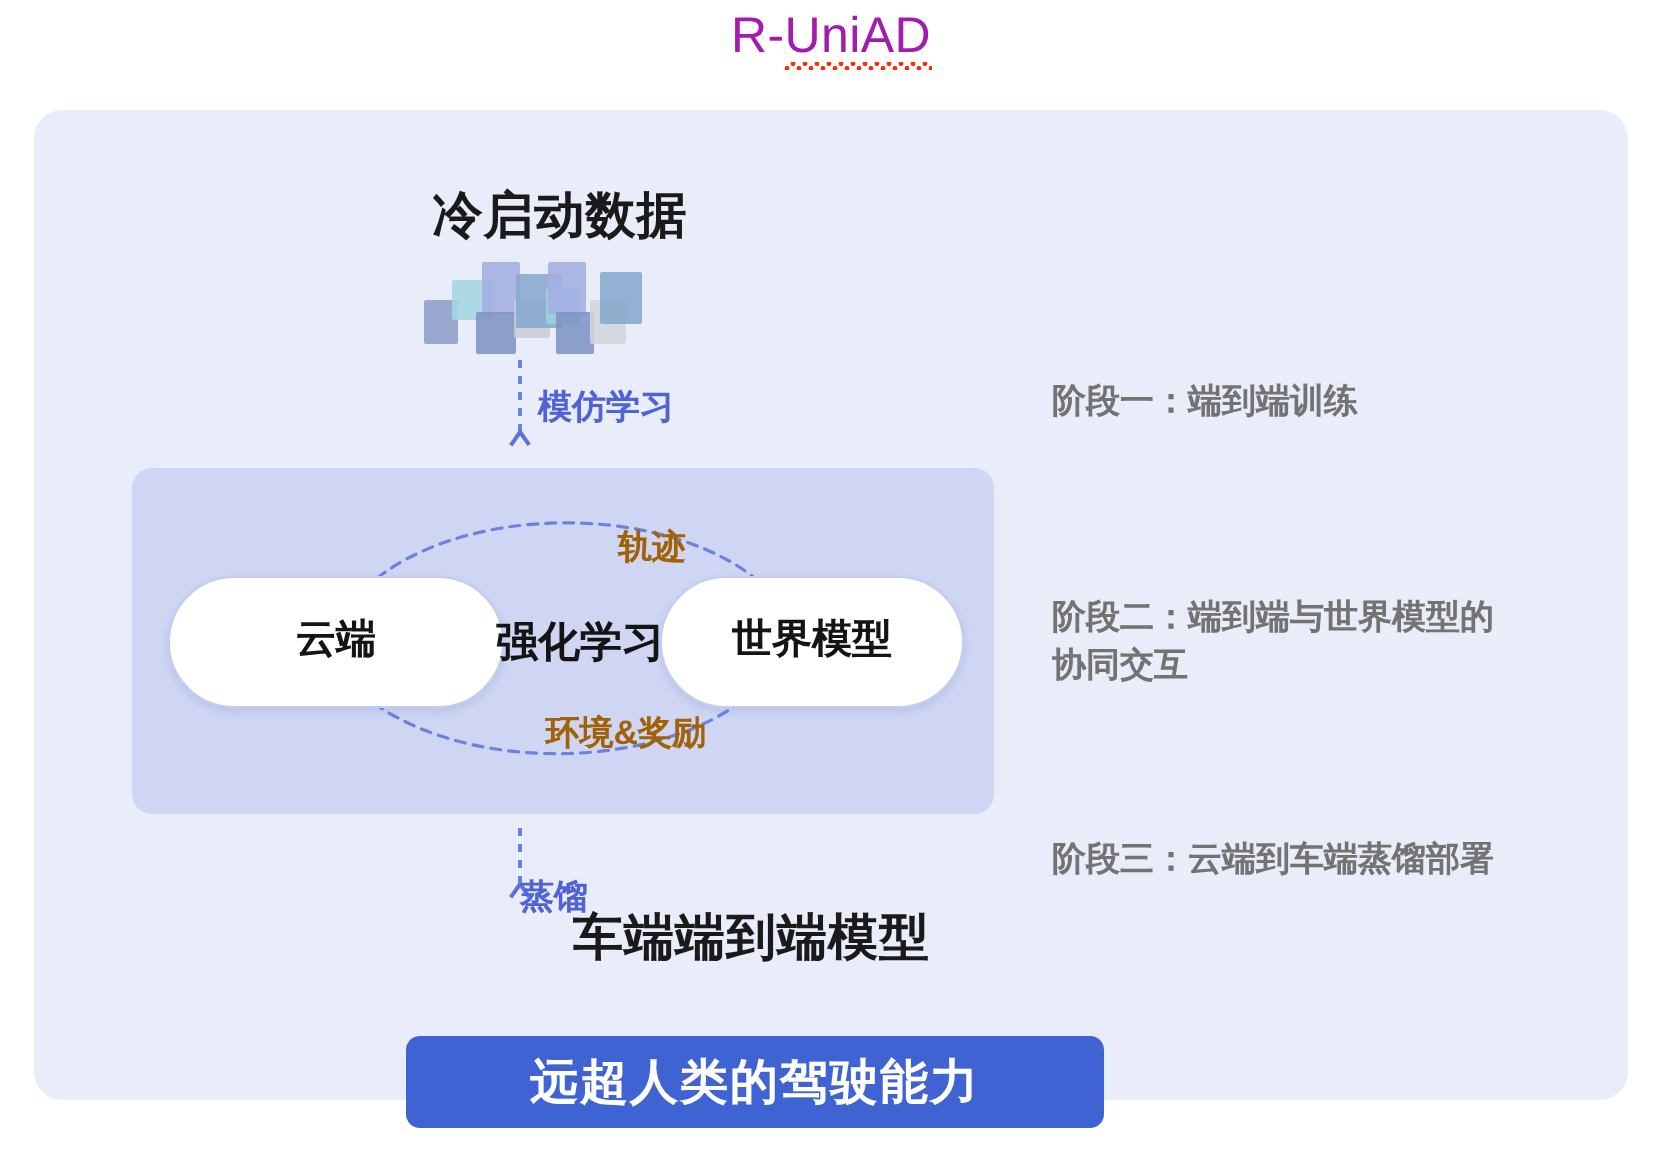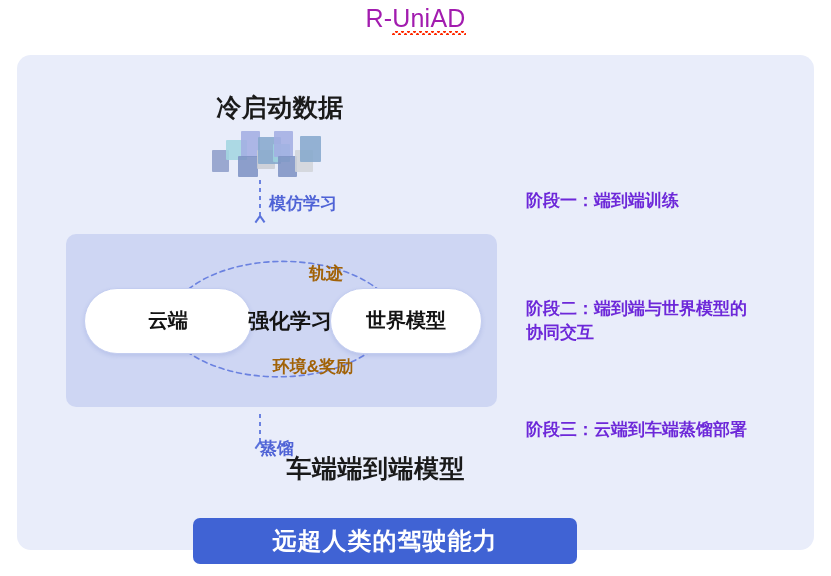--- a/index.html
+++ b/index.html
@@ -205,34 +205,34 @@
     font-weight: 700;
     color: #1a1a1a;
     letter-spacing: 0.5px;
   }
 
   
   .stage-label {
     position: absolute;
     font-size: 17px;
     font-weight: 700;
-    color: #6d28d9;
+    color: #737373;
     line-height: 1.42;
     white-space: pre-line;
   }
   #stage-1 { left: 526px; top: 189px; }
   #stage-2 { left: 526px; top: 297px; }
   #stage-3 { left: 526px; top: 418px; }
 
   
   #banner {
     position: absolute;
-    left: 193px;
+    left: 203px;
     top: 518px;
-    width: 384px;
+    width: 349px;
     height: 46px;
     background: #4063d4;
     border-radius: 7px;
     display: flex;
     align-items: center;
     justify-content: center;
     color: #ffffff;
     font-size: 24px;
     font-weight: 700;
     letter-spacing: 1px;

